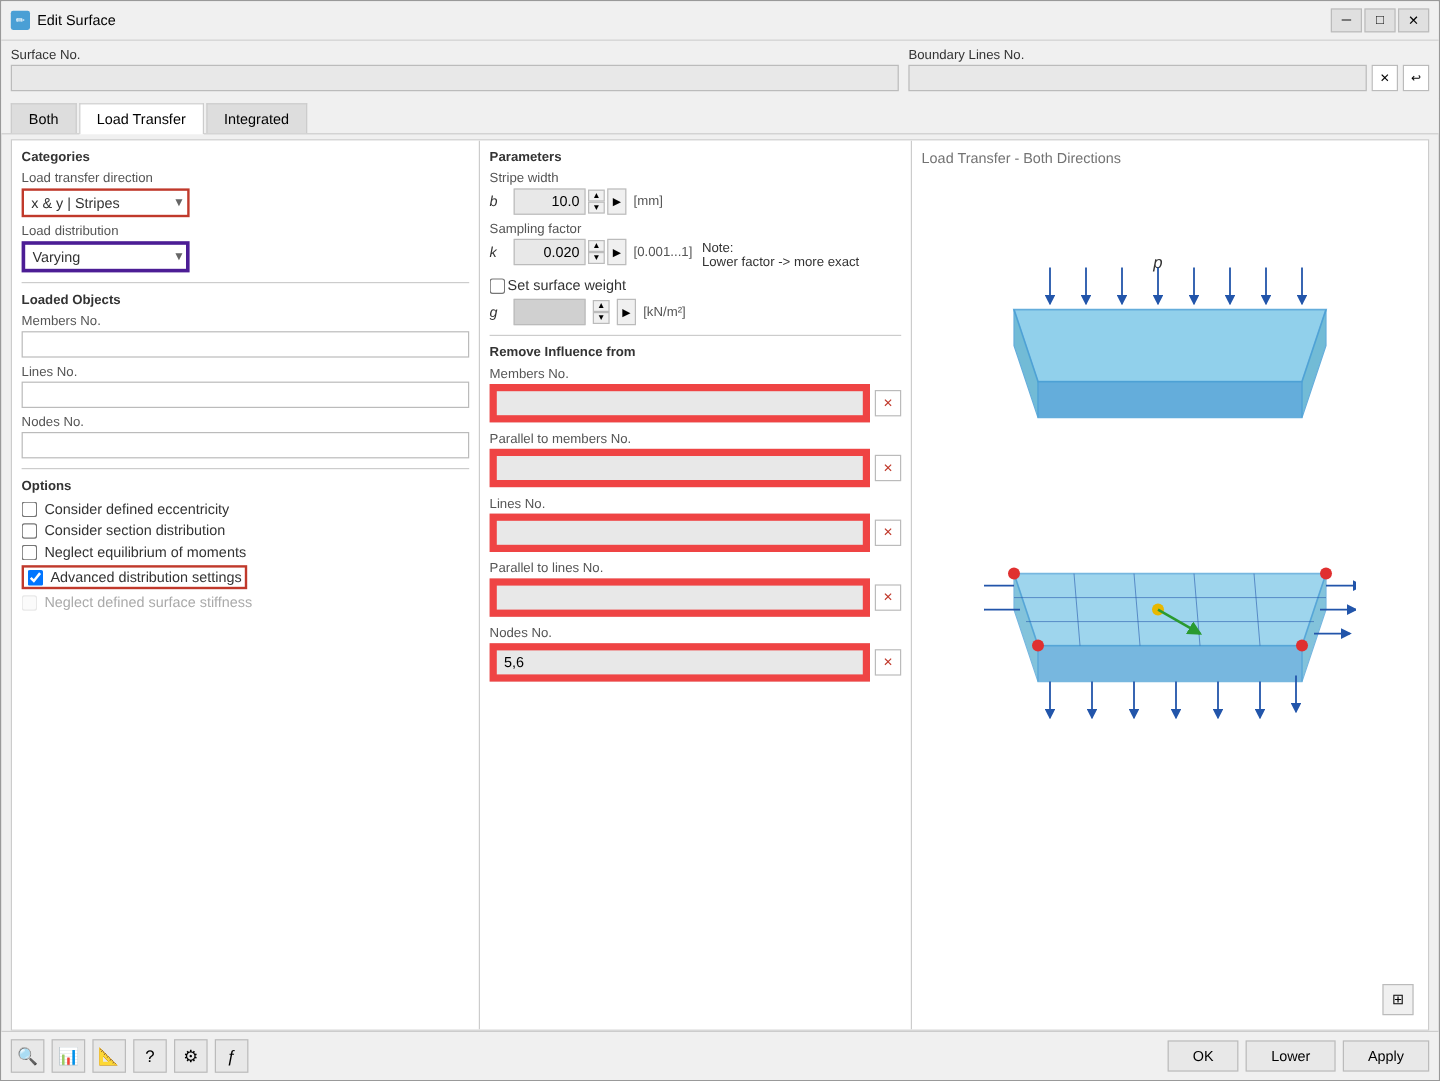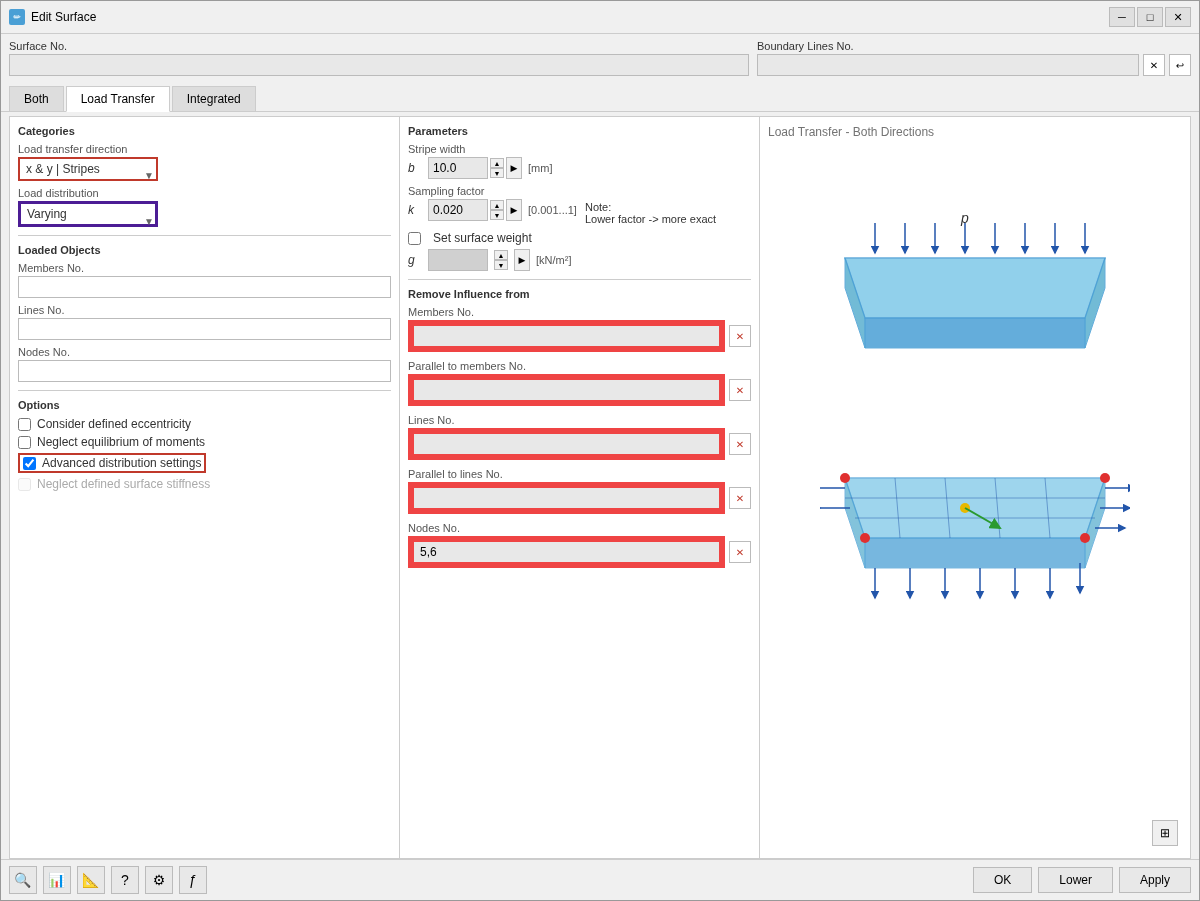--- a/index.html
+++ b/index.html
@@ -127,21 +127,21 @@
       padding: 3px 6px;
       font-size: 12px;
       background: white;
       color: #333;
     }
     .form-input.gray-bg { background: #e8e8e8; }
 
     .select-wrapper {
       position: relative;
       display: inline-flex;
-      align-items: flex-end;
+      align-items: center;
     }
     .form-select {
       border: 2px solid #c0392b;
       padding: 3px 24px 3px 6px;
       font-size: 12px;
       background: white;
       color: #333;
       appearance: none;
       cursor: pointer;
       min-width: 140px;
@@ -169,21 +169,21 @@
 
     
     .param-row { display: flex; align-items: center; gap: 6px; margin-bottom: 6px; }
     .param-label { font-size: 12px; font-style: italic; width: 14px; color: #333; }
     .param-input-wrapper { display: flex; align-items: center; gap: 2px; }
     .param-input {
       width: 60px;
       border: 1px solid #bbb;
       padding: 3px 4px;
       font-size: 12px;
-      text-align: left;
+      text-align: right;
       background: #e8e8e8;
     }
     .param-spinners { display: flex; flex-direction: column; }
     .spin-btn { width: 14px; height: 10px; border: 1px solid #bbb; background: #f0f0f0; cursor: pointer; display: flex; align-items: center; justify-content: center; font-size: 7px; line-height: 1; }
     .param-unit { font-size: 11px; color: #555; }
     .param-range { font-size: 11px; color: #555; }
 
     .note-text { font-size: 11px; color: #333; }
 
     .checkbox-row { display: flex; align-items: center; gap: 6px; margin-bottom: 4px; }
@@ -240,21 +240,21 @@
     .bottom-right { display: flex; gap: 6px; }
     .action-btn {
       padding: 5px 20px;
       border: 1px solid #bbb;
       background: #e8e8e8;
       cursor: pointer;
       font-size: 12px;
     }
     .action-btn.apply { background: #e8e8e8; }
 
-    .set-surface-row { display: flex; align-items: center; gap: 12px; margin-bottom: 4px; }
+    .set-surface-row { display: flex; align-items: center; gap: 2px; margin-bottom: 4px; }
     .set-surface-row input[type="checkbox"] { width: 13px; height: 13px; }
     .g-row { display: flex; align-items: center; gap: 6px; }
     .g-label { font-size: 12px; font-style: italic; width: 14px; color: #333; }
     .g-input { width: 60px; border: 1px solid #bbb; padding: 3px 4px; font-size: 12px; background: #d0d0d0; }
     .g-spinners { display: flex; flex-direction: column; }
     .g-spin-btn { width: 14px; height: 10px; border: 1px solid #bbb; background: #f0f0f0; cursor: pointer; display: flex; align-items: center; justify-content: center; font-size: 7px; }
     .arrow-btn { width: 16px; height: 22px; border: 1px solid #bbb; background: #f0f0f0; cursor: pointer; display: flex; align-items: center; justify-content: center; font-size: 9px; }
   </style>
 </head>
 <body>
@@ -345,20 +345,24 @@
 
       <div class="divider"></div>
 
       <div class="section-title">Options</div>
 
       <div class="checkbox-row">
         <input type="checkbox" style="">
         <span class="checkbox-label">Consider defined eccentricity</span>
       </div>
 
+      <div class="checkbox-row">
+        <input type="checkbox" style="">
+        <span class="checkbox-label">Consider section distribution</span>
+      </div>
 
       <div class="checkbox-row">
         <input type="checkbox" style="">
         <span class="checkbox-label">Neglect equilibrium of moments</span>
       </div>
 
       <div class="checkbox-row">
         <div class="checkbox-highlighted">
           <input type="checkbox" checked="" style="">
           <span class="checkbox-label">Advanced distribution settings</span>

